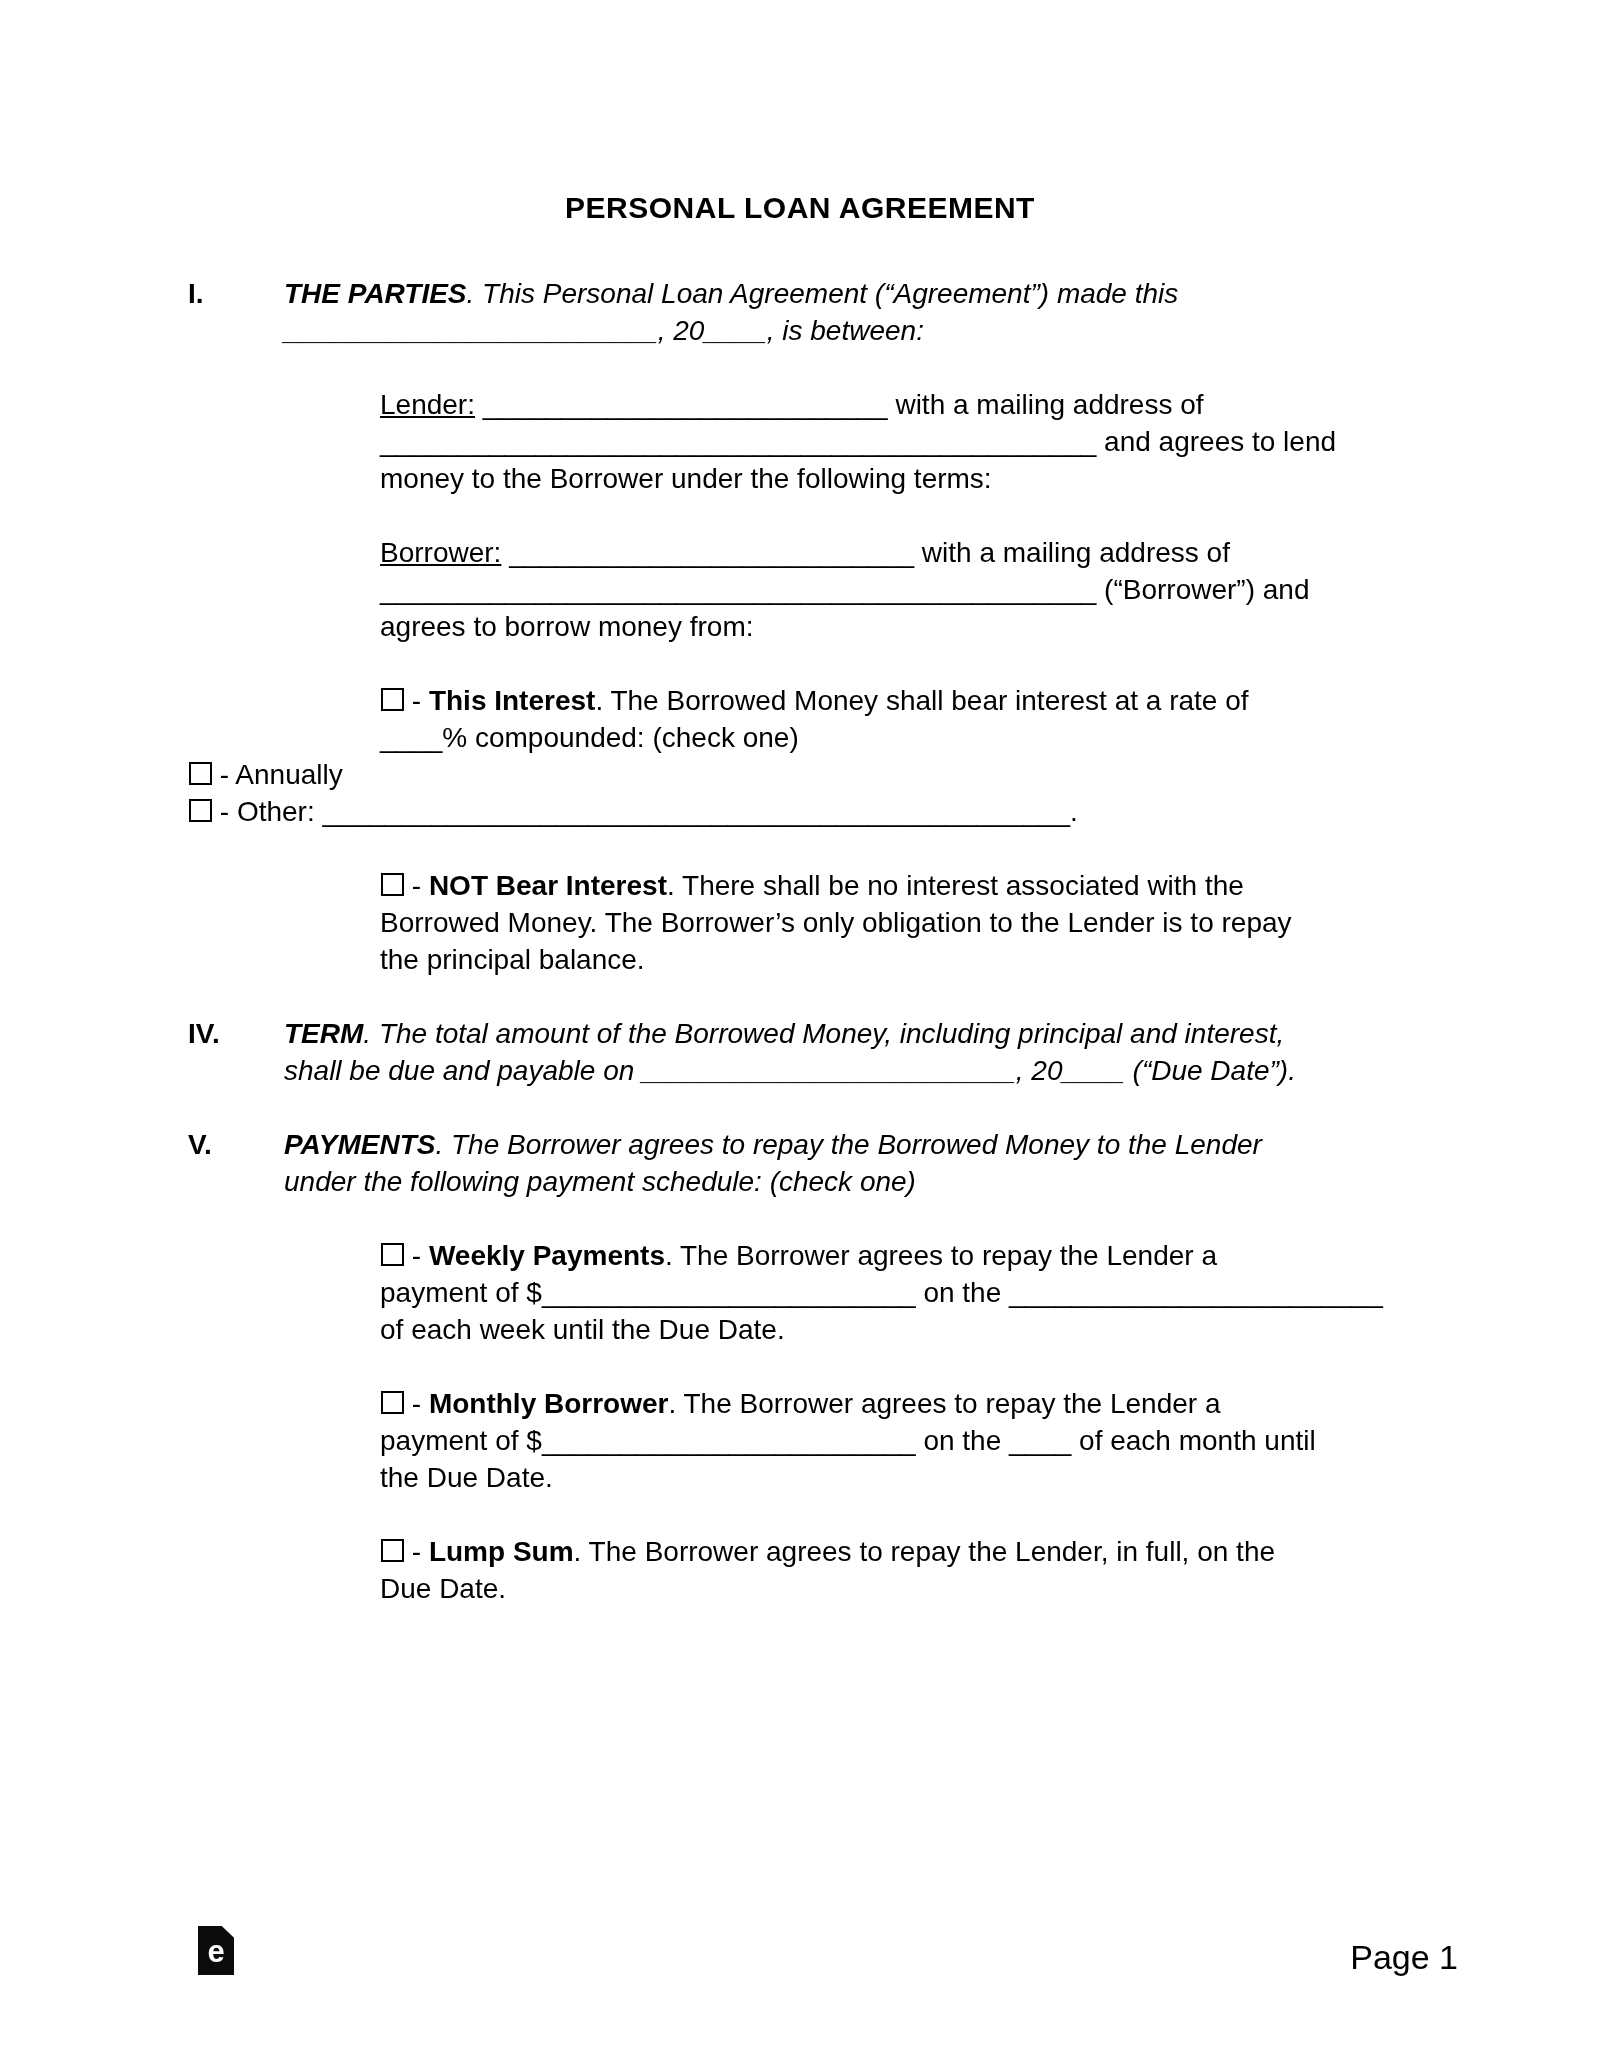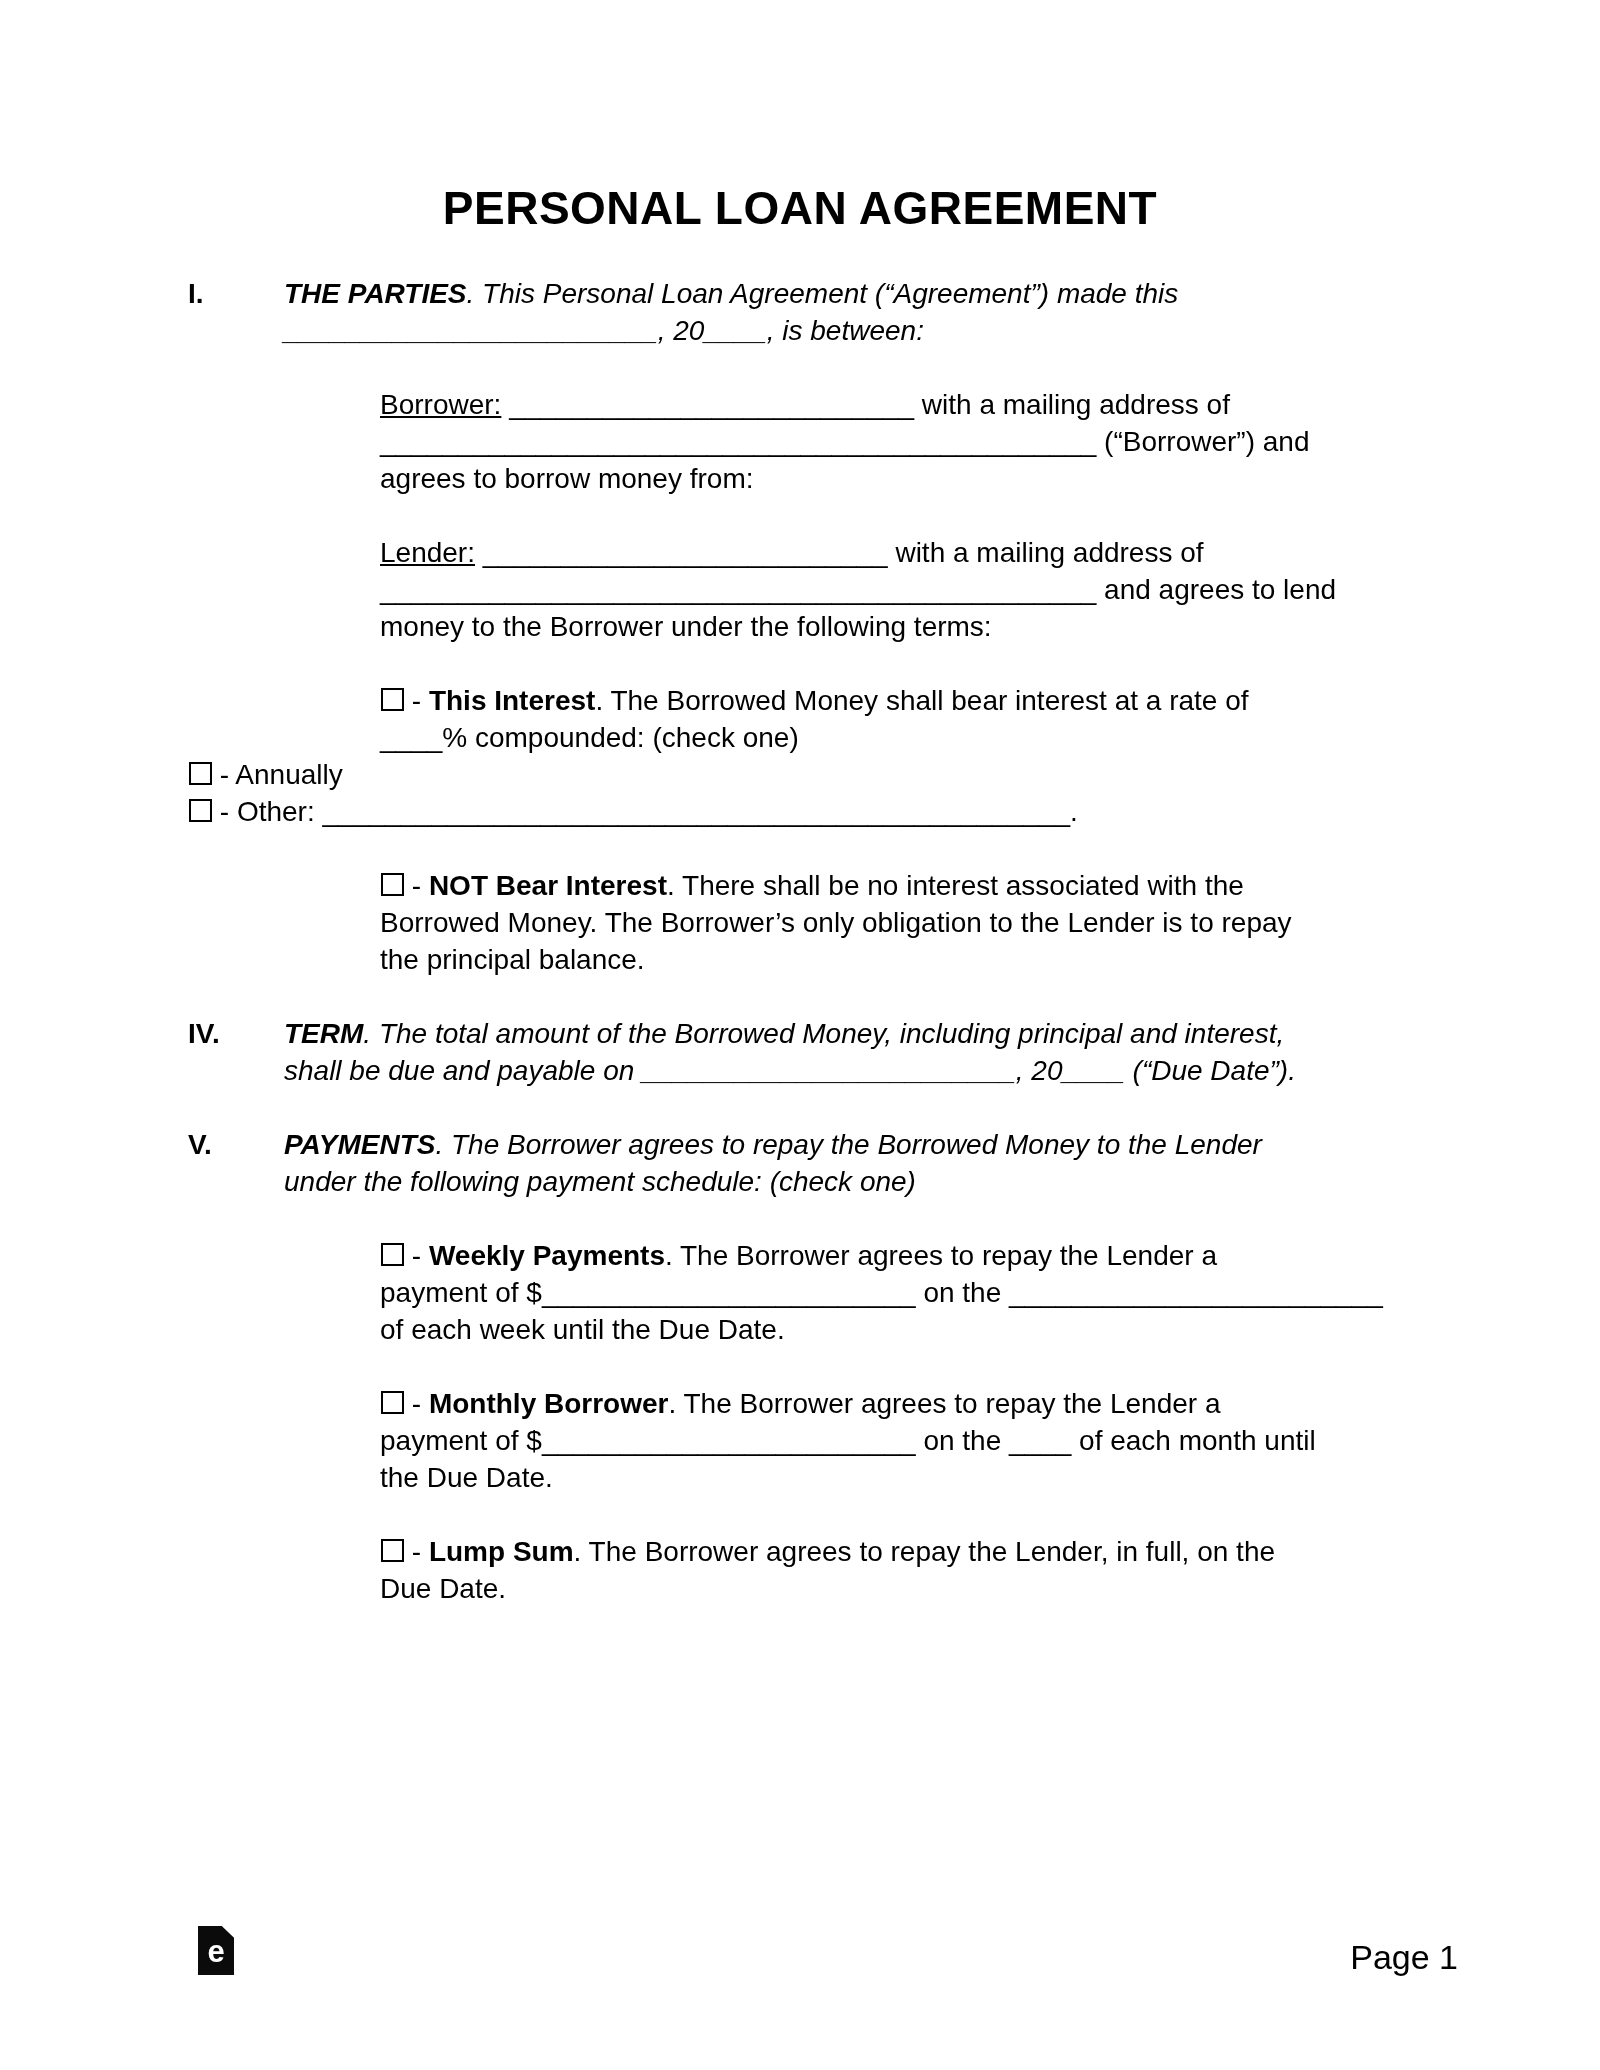--- a/index.html
+++ b/index.html
@@ -12,21 +12,21 @@
     box-sizing: border-box;
     padding: 185px 188px 0 188px;
     font-family: "Liberation Sans", "DejaVu Sans", sans-serif;
     font-size: 28px;
     line-height: 37px;
     color: #000000;
     overflow: hidden;
   }
   .title {
     margin: 0 0 44px 0;
-    font-size: 46px;
+    font-size: 30px;
     line-height: 46px;
     font-weight: bold;
     text-align: center;
     letter-spacing: 0.5px;
   }
   .sec { display: flex; margin: 0 0 37px 0; }
   .sec .num { flex: 0 0 96px; font-weight: bold; }
   .sec .bodycol { flex: 1; white-space: pre-wrap; font-style: italic; }
   .para { margin: 0 0 37px 0; white-space: pre-wrap; }
   .mb0 { margin-bottom: 0; }
@@ -72,27 +72,27 @@
 <div class="page">
 
   <h1 class="title">PERSONAL LOAN AGREEMENT</h1>
 
   <div class="sec">
     <span class="num">I.</span>
     <div class="bodycol"><b>THE PARTIES</b><span>. This Personal Loan Agreement (“Agreement”) made this
 ________________________, 20____, is between:</span></div>
   </div>
 
+  <div class="para ind1"><span class="u">Lender:</span><span> __________________________ with a mailing address of
+______________________________________________ and agrees to lend
+money to the Borrower under the following terms:</span></div>
+
   <div class="para ind1"><span class="u">Borrower:</span><span> __________________________ with a mailing address of
 ______________________________________________ (“Borrower”) and
 agrees to borrow money from:</span></div>
-
-  <div class="para ind1"><span class="u">Lender:</span><span> __________________________ with a mailing address of
-______________________________________________ and agrees to lend
-money to the Borrower under the following terms:</span></div>
 
 
 
   <div class="para ind1 mb0"><span class="cb"></span><span> - </span><b>This Interest</b><span>. The Borrowed Money shall bear interest at a rate of
 ____% compounded: (check one)</span></div>
 
   <div class="optgroup ind2">
     <div class="para"><span class="cb"></span><span> - </span><span>Annually</span></div>
     <div class="para"><span class="cb"></span><span> - </span><span>Other:</span><span> ________________________________________________.</span></div>
   </div>

